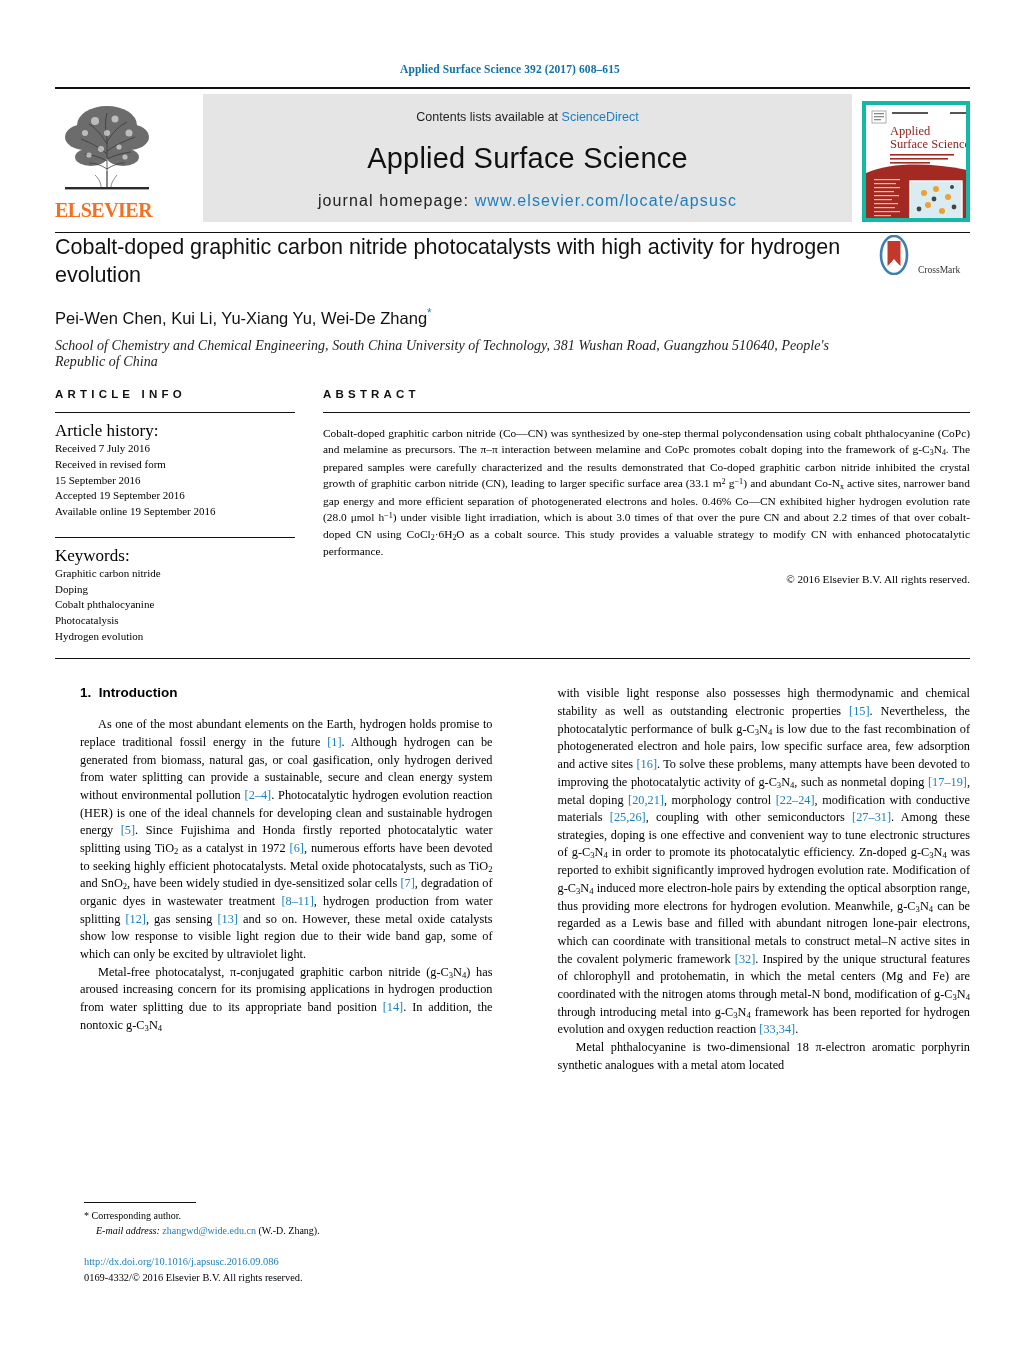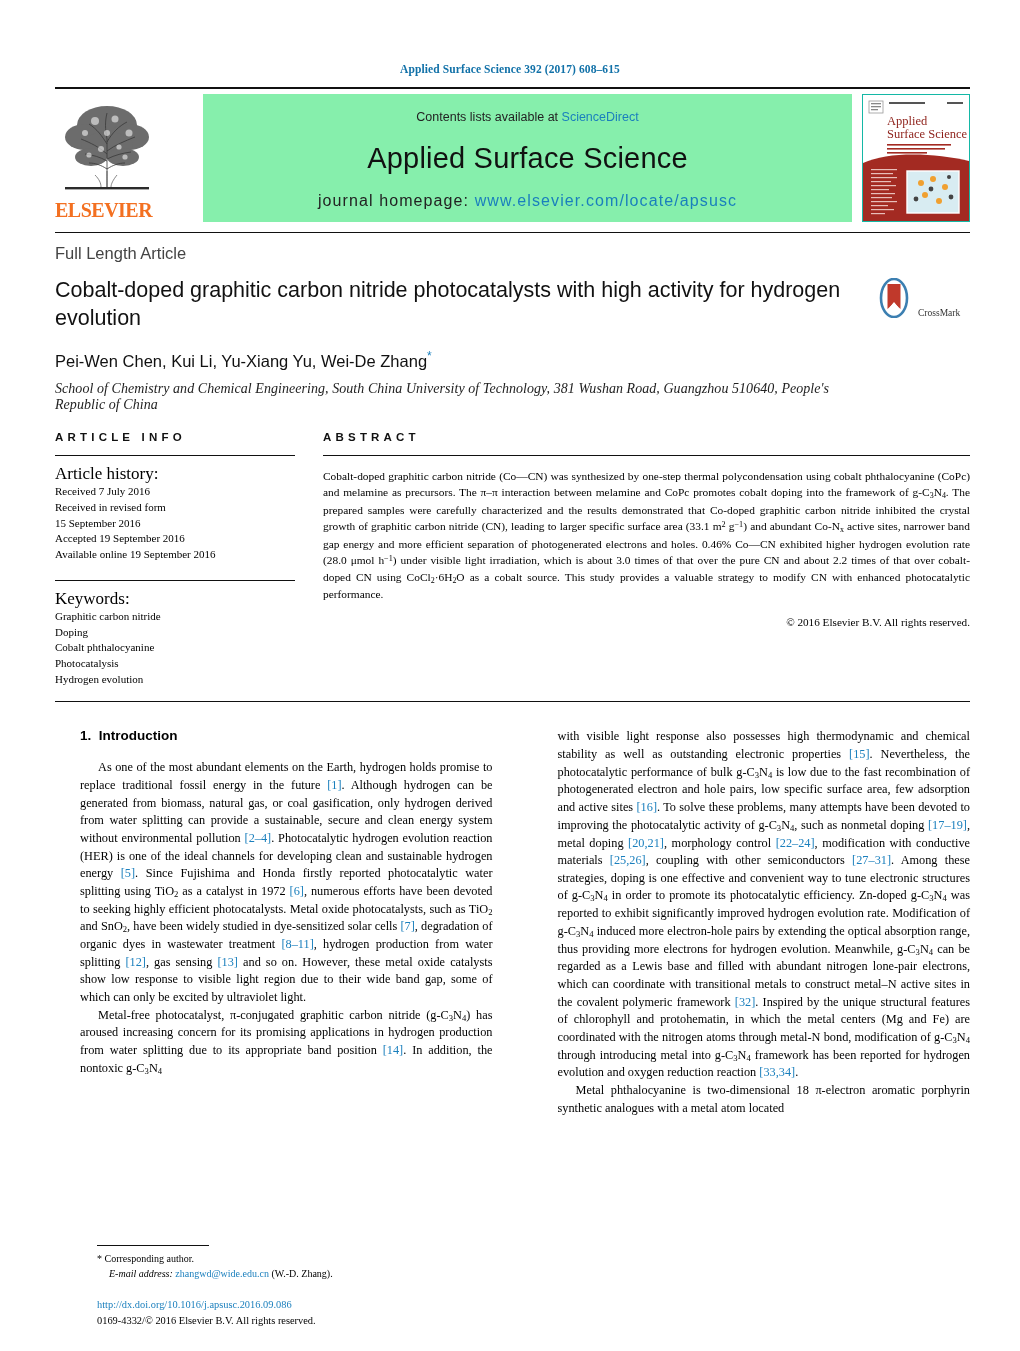--- a/index.html
+++ b/index.html
@@ -49,21 +49,21 @@
     font-family: "Liberation Serif", serif;
     color: #f37021;
     font-size: 20px;
     font-weight: bold;
     letter-spacing: -0.5px;
     line-height: 1;
     margin-top: 1px;
   }
   .masthead-center {
     flex: 1 1 auto;
-    background: #86efac;
+    background: #e5e5e5;
     display: flex;
     flex-direction: column;
     align-items: center;
     justify-content: space-between;
     padding: 16px 10px 12px 10px;
     margin: 0 10px;
   }
   .contents-line {
     font-family: "Liberation Sans", sans-serif;
     font-size: 12.5px;
@@ -79,24 +79,25 @@
   .homepage-line {
     font-family: "Liberation Sans", sans-serif;
     font-size: 16px;
     color: #222;
     letter-spacing: 1.1px;
   }
   .homepage-line .url { color: #1a7fbd; }
   .cover-thumb {
     width: 108px;
     flex: 0 0 108px;
-    border: 1px solid #14b8a6;
+    border: 4px solid #14b8a6;
     background: #fff;
     position: relative;
     overflow: hidden;
+    margin-top: 7px;
   }
 
   
   .titleblock { margin: 0 50px 0 55px; padding-top: 10px; }
   .rule-thin { border-top: 1.2px solid #111; }
   .article-type {
     font-family: "Liberation Sans", sans-serif;
     font-size: 16.5px;
     color: #444;
     margin-top: 11px;
@@ -193,21 +194,21 @@
     text-indent: 18px;
     margin: 0;
     hyphens: auto;
   }
   .para + .para { margin-top: 0; }
   .ref { color: #1a7fbd; }
 
   
   .footnote {
     position: absolute;
-    left: 17px;
+    left: 4px;
     bottom: 0;
     width: 100%;
   }
   .fn-rule { border-top: 1.1px solid #111; width: 112px; margin-bottom: 6px; }
   .fn-line { font-size: 10px; line-height: 1.45; }
   .fn-ital { font-style: italic; }
   .fn-link { color: #1a7fbd; }
   .doi-block { margin-top: 16px; font-size: 10.4px; line-height: 1.5; }
   .doi-link { color: #1a7fbd; }
 
@@ -324,21 +325,20 @@
             <circle cx="68" cy="94" r="2.4" fill="#444"></circle>
             <circle cx="86" cy="82" r="2" fill="#444"></circle>
           </g>
         </svg>
       </div>
     </div>
   </div>
 
   <div class="titleblock">
     <div class="rule-thin"></div>
-    <div class="article-type">Full Length Article</div>
     <div class="title-row">
       <div class="title-col">
         <h1 class="paper-title">Cobalt-doped graphitic carbon nitride photocatalysts with high activity for hydrogen evolution</h1>
         <div class="authors">
           <span>Pei-Wen Chen, Kui Li, Yu-Xiang Yu, Wei-De Zhang</span><span class="star">*</span>
         </div>
         <div class="affiliation">School of Chemistry and Chemical Engineering, South China University of Technology, 381 Wushan Road, Guangzhou 510640, People's Republic of China</div>
       </div>
       <div class="crossmark">
         <svg width="40" height="40" viewBox="0 0 40 40">

